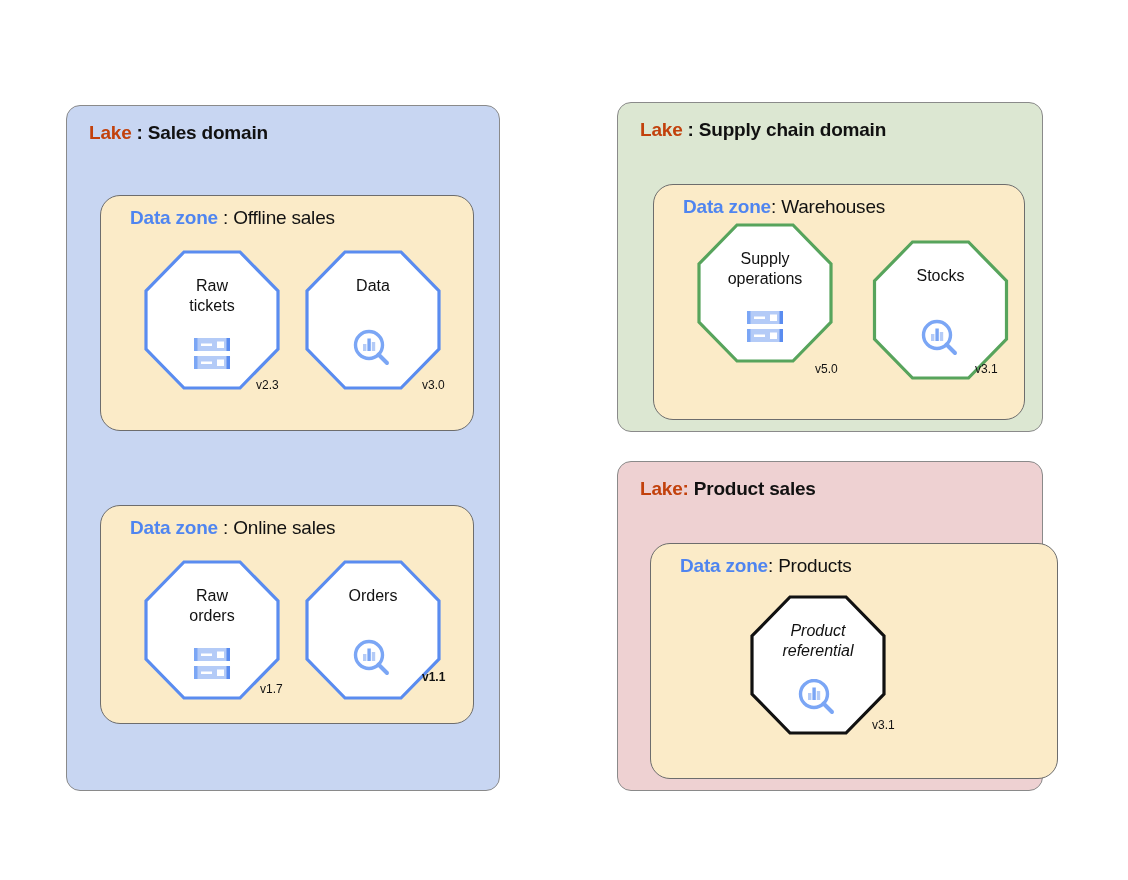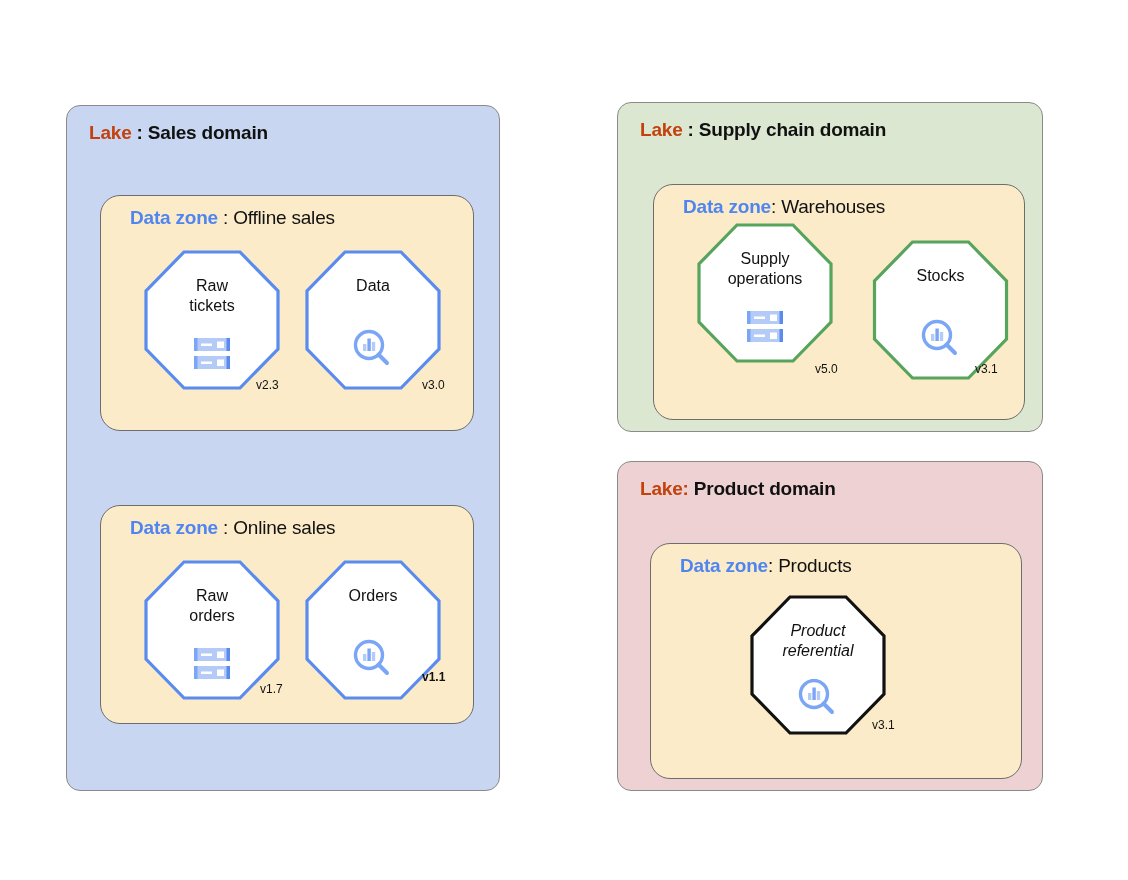--- a/index.html
+++ b/index.html
@@ -65,21 +65,21 @@
     letter-spacing: -0.2px;
   }
   .zone-title .kw {
     color: #4f85f0;
     font-weight: bold;
   }
 
   .zone-offline   { left: 100px; top: 195px; width: 374px; height: 236px; }
   .zone-online    { left: 100px; top: 505px; width: 374px; height: 219px; }
   .zone-warehouse { left: 653px; top: 184px; width: 372px; height: 236px; }
-  .zone-products  { left: 650px; top: 543px; width: 372px; height: 236px; }
+  .zone-products  { left: 650px; top: 543px; width: 408px; height: 236px; }
 
   
   .octa-wrap {
     position: absolute;
     width: 136px;
     height: 140px;
   }
   .octa {
     position: absolute;
     inset: 0;
@@ -285,21 +285,21 @@
       <circle cx="19" cy="17" r="13.5" fill="none" stroke="#7ba6f5" stroke-width="3.4"></circle>
       <rect x="13" y="16" width="3.4" height="7" fill="#b4cbf7"></rect>
       <rect x="17.4" y="10.5" width="3.4" height="12.5" fill="#7ba6f5"></rect>
       <rect x="21.8" y="14" width="3.4" height="9" fill="#b4cbf7"></rect>
       <line x1="28.5" y1="26.5" x2="37" y2="35" stroke="#7ba6f5" stroke-width="4" stroke-linecap="round"></line>
     </svg>
   </div>
   <div class="version v-stocks">v3.1</div>
 
   <div class="lake lake-product">
-    <div class="lake-title"><span class="kw">Lake</span><span class="kw">: </span><span>Product domain</span></div>
+    <div class="lake-title"><span class="kw">Lake</span><span class="kw">: </span><span>Product sales</span></div>
   </div>
 
   <div class="zone zone-products">
     <div class="zone-title"><span class="kw">Data zone</span><span>: </span><span>Products</span></div>
   </div>
 
   <div class="octa-wrap oc-product-ref">
     <svg class="octa octa-black" viewBox="0 0 136 140">
       <polygon points="40,2 96,2 134,41 134,99 96,138 40,138 2,99 2,41"></polygon>
     </svg>

